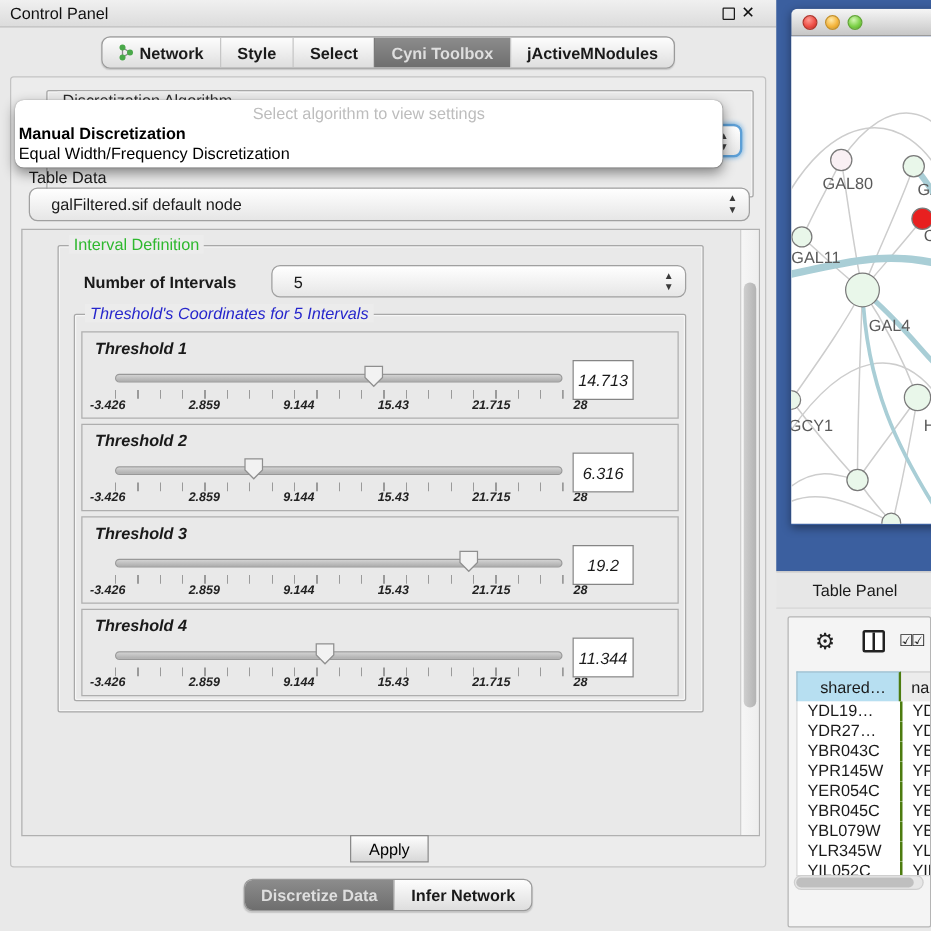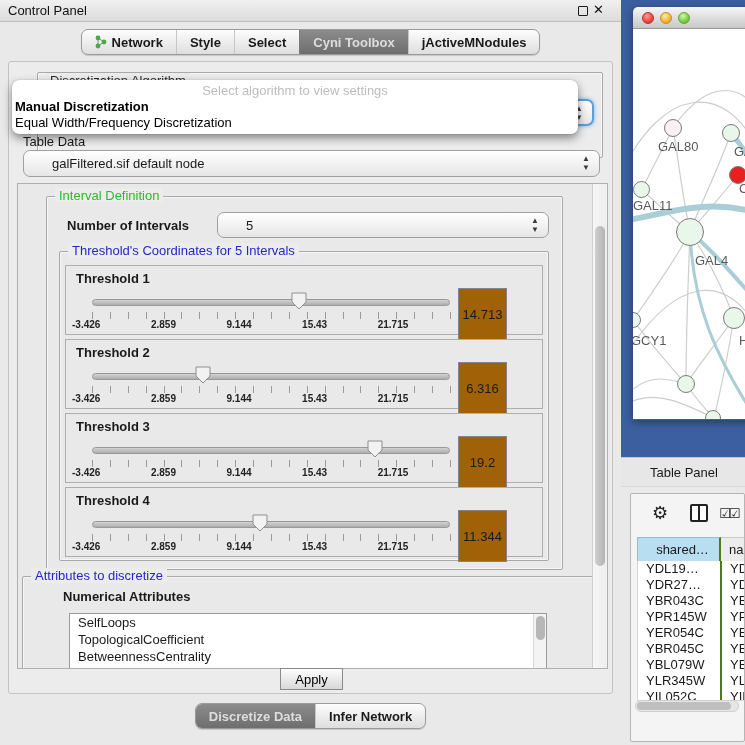--- a/index.html
+++ b/index.html
@@ -25,21 +25,21 @@
     background:#ececec; border:1px solid #c3c3c3; border-radius:3px; }
 
   .group { position:absolute; border:1px solid #a8a8a8; border-radius:2px; box-shadow:inset 0 0 0 1px rgba(255,255,255,.6); }
   .group > .gtitle { position:absolute; top:-9px; left:8px; background:#ececec; padding:0 4px; font-size:13px; }
   .gtitle.green { color:#2eb82e; }
   .gtitle.blue { color:#2626cc; }
   .gtitle.plain { color:#2b2b2b; }
 
   .combo { position:absolute; height:27px; border:1px solid #a0a0a0; border-radius:7px;
     background:linear-gradient(#ffffff,#e6e6e6); display:flex; align-items:center; font-size:13px; }
-  .combo .cval { margin-left:28px; }
+  .combo .cval { margin-left:17px; }
   .combo .spin { position:absolute; right:9px; top:3px; display:flex; flex-direction:column; line-height:9px; font-size:8px; color:#3a3a3a; }
   .combo.focus { border:2px solid #5c9fd6; box-shadow:0 0 4px #7ab3e0; }
 
   .popup { position:absolute; left:12px; top:80px; width:566px; height:54px; z-index:60;
     background:#fff; border-radius:7px; box-shadow:0 4px 10px rgba(0,0,0,.45),0 0 1px #999; overflow:hidden; }
   .popup .ph { text-align:center; color:#bdbdbd; font-size:13px; padding-top:3px; }
   .popup .opt { font-size:13px; color:#000; padding:1px 3px 0 3px; }
   .popup .opt.b { font-weight:700; }
 
   .lbl { position:absolute; font-size:13px; }
@@ -55,21 +55,21 @@
   .thr-panel { position:absolute; left:5px; width:478px; height:70px; border:1px solid #aeaeae; background:#e9e9e9; }
   .thr-panel .tlabel { position:absolute; left:10px; top:5px; font-size:13px; font-weight:700; }
   .track { position:absolute; left:26px; top:33px; width:358px; height:7px; border-radius:4px;
     background:linear-gradient(#d2d2d2,#aeaeae); border:1px solid #989898; }
   .thumbwrap { position:absolute; left:26px; top:26px; width:358px; height:20px; pointer-events:none; }
   .sthumb { position:absolute; top:0; margin-left:-8px; }
   .ticks { position:absolute; left:26px; top:46px; width:359px; height:7px;
     background:repeating-linear-gradient(90deg,#9a9a9a 0,#9a9a9a 1px,transparent 1px,transparent 17.9px); }
   .ticklabels { position:absolute; left:6px; top:53px; width:398px; display:flex; justify-content:space-between;
     font-size:10px; font-weight:700; color:#222; }
-  .valuebox { position:absolute; left:392px; top:22px; width:49px; height:52px; background:#a16207;
+  .valuebox { position:absolute; left:392px; top:22px; width:49px; height:32px; background:#ffffff;
     border:1px solid #858585; display:flex; align-items:center; justify-content:center; font-size:13px; }
 
   .listbox { position:absolute; left:46px; top:36px; width:478px; height:72px; background:#fff; border:1px solid #9a9a9a; overflow:hidden; }
   .listbox .li { font-size:13px; padding-left:8px; line-height:16px; padding-top:1px; }
   .listbox .lsb { position:absolute; right:0; top:0; width:13px; height:100%; background:#f3f3f3; border-left:1px solid #d8d8d8; }
   .listbox .lsb .thumb { position:absolute; left:2px; top:2px; width:9px; height:24px; border-radius:5px; background:#b7b7b7; }
 
   .apply-row { position:absolute; left:3px; top:606px; width:599px; height:26px; display:flex; justify-content:center; }
   .btn { height:22px; padding:0 14px; border:1px solid #8a8a8a; border-radius:0;
     background:linear-gradient(#fdfdfd,#d8d8d8); font-size:13px; font-family:inherit; }
@@ -175,21 +175,21 @@
       <span class="gtitle green">Interval Definition</span>
       <div class="lbl b" style="left:20px; top:21px;">Number of Intervals</div>
       <div class="combo" style="left:170px; top:15px; width:332px; height:26px;">
         <span class="cval">5</span>
         <span class="spin">
             <span>▲</span>
             <span>▼</span>
           </span>
       </div>
 
-      <div class="group" style="left:12px; top:54px; width:490px; height:310px;">
+      <div class="group" style="left:12px; top:54px; width:490px; height:310px;font-style:italic;">
         <span class="gtitle blue">Threshold's Coordinates for 5 Intervals</span>
 
         <div class="thr-panel" style="top:13px;">
           <div class="tlabel">Threshold 1</div>
           <div class="track"></div>
           <div class="thumbwrap">
               <span class="sthumb" style="left: 57.72%;">
             <svg width="16" height="18">
                   <path d="M1 1 h14 v9 l-7 7 l-7 -7 z" fill="#f2f2f2" stroke="#8f8f8f"></path>
                 </svg></span>
@@ -264,32 +264,20 @@
               <span>9.144</span>
             <span>15.43</span>
               <span>21.715</span>
               <span>28</span>
           </div>
           <div class="valuebox">11.344</div>
         </div>
       </div>
     </div>
 
-    <div class="group" style="left:4px; top:392px; width:572px; height:116px;">
-      <span class="gtitle blue">Attributes to discretize</span>
-      <div class="lbl b" style="left:40px; top:12px;">Numerical Attributes</div>
-      <div class="listbox">
-        <div class="li">SelfLoops</div>
-        <div class="li">TopologicalCoefficient</div>
-        <div class="li">BetweennessCentrality</div>
-        <div class="lsb">
-            <div class="thumb"></div>
-          </div>
-      </div>
-    </div>
 
     <div class="vsb">
         <div class="thumb" style="top:42px; height:340px;"></div>
       </div>
   </div>
 
   <div class="apply-row">
     <button class="btn">Apply</button>
   </div>
 </div>

